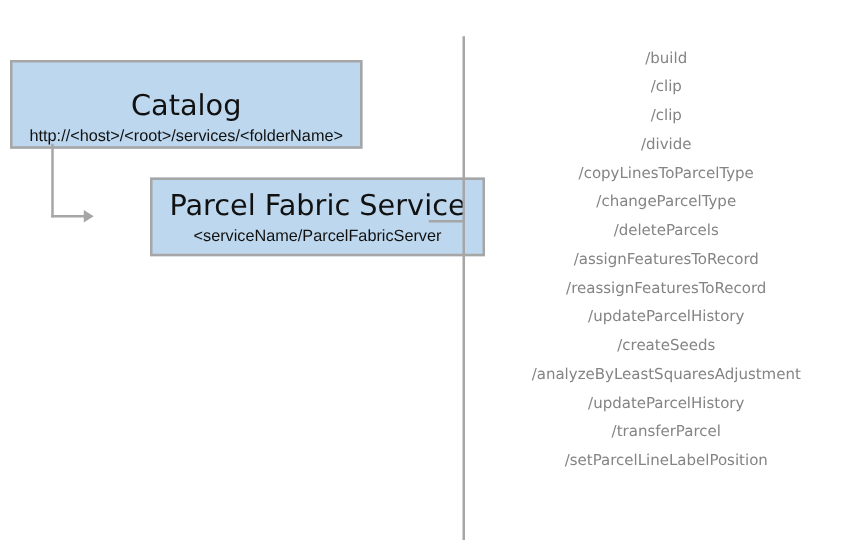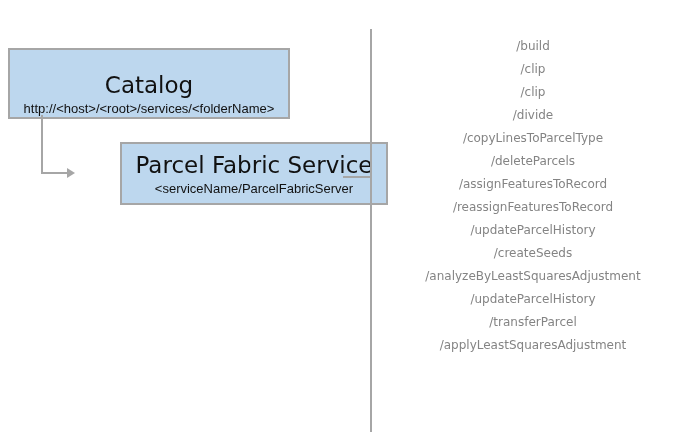--- a/index.html
+++ b/index.html
@@ -128,24 +128,25 @@
 
   <div class="line conn-right"></div>
   <div class="line divider"></div>
 
   <div class="endpoint-list">
       <div class="endpoint-item">/build</div>
       <div class="endpoint-item">/clip</div>
       <div class="endpoint-item">/clip</div>
       <div class="endpoint-item">/divide</div>
       <div class="endpoint-item">/copyLinesToParcelType</div>
+      <div class="endpoint-item">/changeParcelType</div>
       <div class="endpoint-item">/deleteParcels</div>
       <div class="endpoint-item">/assignFeaturesToRecord</div>
       <div class="endpoint-item">/reassignFeaturesToRecord</div>
       <div class="endpoint-item">/updateParcelHistory</div>
       <div class="endpoint-item">/createSeeds</div>
       <div class="endpoint-item">/analyzeByLeastSquaresAdjustment</div>
       <div class="endpoint-item">/updateParcelHistory</div>
       <div class="endpoint-item">/transferParcel</div>
-      <div class="endpoint-item">/applyLeastSquaresAdjustment</div>
+      <div class="endpoint-item">/setParcelLineLabelPosition</div>
     </div>
 
 </div>
 
 </body></html>

